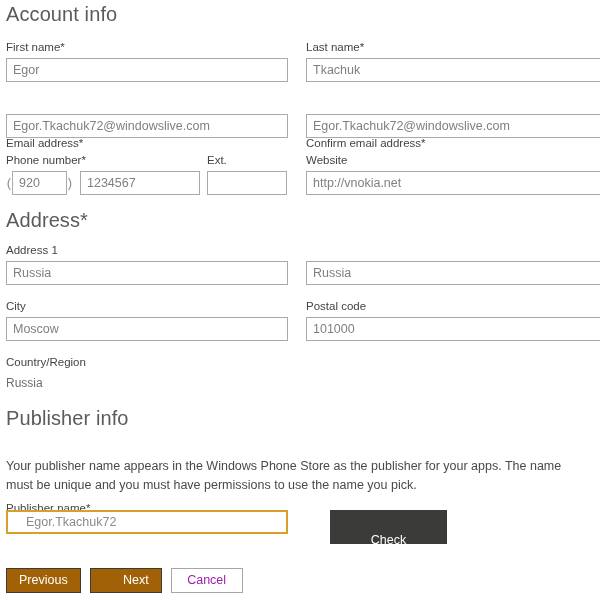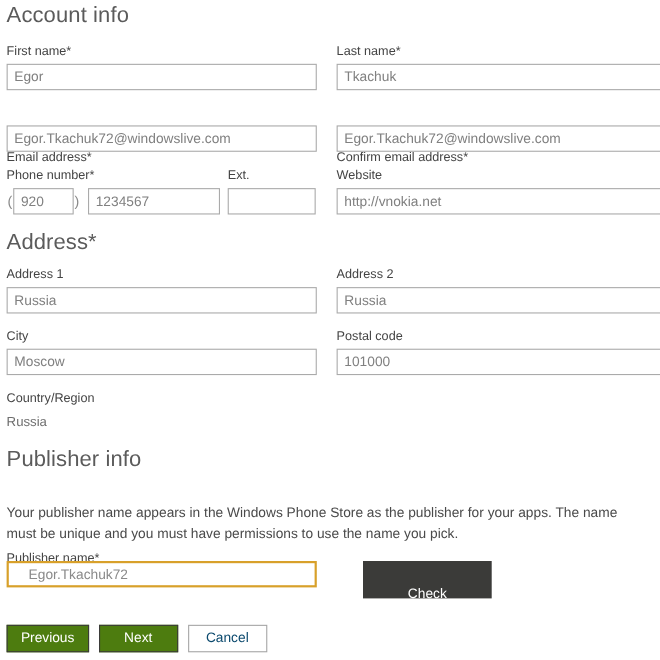--- a/index.html
+++ b/index.html
@@ -173,27 +173,28 @@
     min-width: 72px;
     padding: 0 12px;
     font-family: "Liberation Sans", sans-serif;
     font-size: 12.5px;
     line-height: 23px;
     text-align: center;
     cursor: pointer;
     border-radius: 0;
   }
   .btn-dark {
-    background: #4d7c0f;
+    background: #a16207;
     color: #ffffff;
     border: 1px solid #3b3b39;
+    text-align: right;
   }
   .btn-light {
     background: #ffffff;
-    color: #0c4a6e;
+    color: #a21caf;
     border: 1px solid #a6a6a6;
   }
 </style>
 </head>
 <body>
 
 <div class="page">
 
   <h1 class="section-heading" id="account-heading">Account info</h1>
 
@@ -234,21 +235,20 @@
     <input class="txt" type="text" id="website-input" value="http://vnokia.net" style="">
   </div>
 
   <h2 class="section-heading" id="address-heading">Address*</h2>
 
   <div class="col-left row-label r4-label field-label">Address 1</div>
   <div class="col-left row-input r4-input">
     <input class="txt" type="text" id="address1-input" value="Russia" style="">
   </div>
 
-  <div class="col-right row-label r4-label field-label">Address 2</div>
   <div class="col-right row-input r4-input">
     <input class="txt" type="text" id="address2-input" value="Russia" style="">
   </div>
 
   <div class="col-left row-label r5-label field-label">City</div>
   <div class="col-left row-input r5-input">
     <input class="txt" type="text" id="city-input" value="Moscow" style="">
   </div>
 
   <div class="col-right row-label r5-label field-label">Postal code</div>

